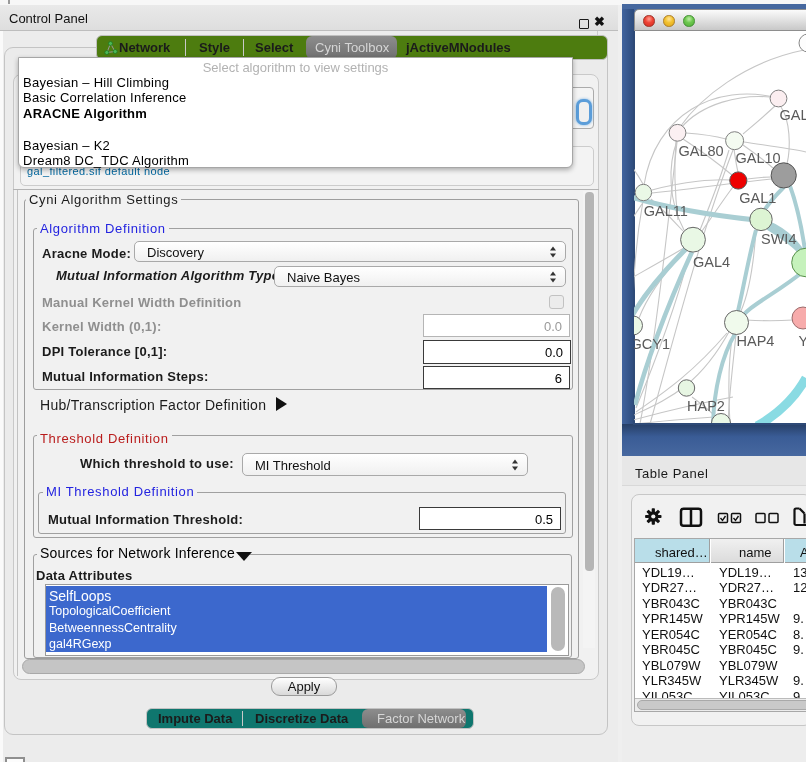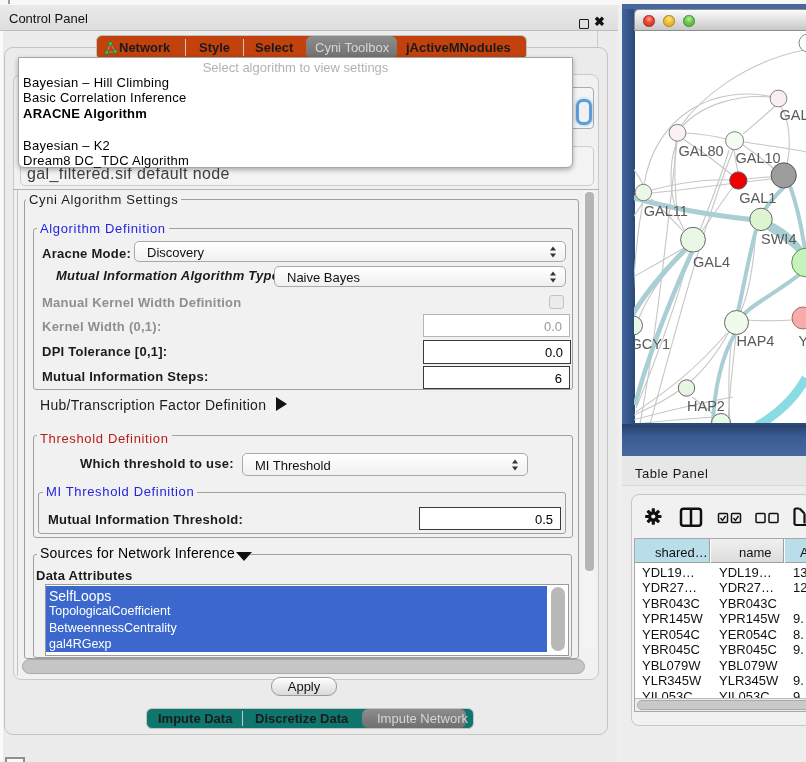--- a/index.html
+++ b/index.html
@@ -29,21 +29,21 @@
   <span style="position:absolute;left:9px;top:6px;font-size:13px;color:#111;">Control Panel</span>
   <span style="position:absolute;left:579px;top:14px;width:10px;height:10px;border:1.6px solid #1a1a1a;border-radius:1px;"></span>
   <span style="position:absolute;left:594px;top:9px;font-size:13px;font-weight:bold;color:#111;">✖</span>
 </div>
 <div class="abs" style="left:0;top:31px;width:618px;height:731px;background:#ececec;"></div>
 <div class="abs" style="left:0;top:31px;width:2.5px;height:731px;background:#fafafa;"></div>
 <div class="abs" style="left:597px;top:31px;width:1px;height:704px;background:#cccccc;"></div>
 
 <div class="abs" style="left:4px;top:47px;width:604px;height:688px;border:1px solid #c4c4c4;border-radius:9px;background:#ebebeb;"></div>
 
-<div class="abs" id="toptabs" style="left:96px;top:35px;width:431px;height:25px;background:#c2410c;border:1px solid #c0c0c0;border-radius:6px;">
+<div class="abs" id="toptabs" style="left:96px;top:35px;width:512px;height:25px;background:#4d7c0f;border:1px solid #c0c0c0;border-radius:6px;">
   <svg style="position:absolute;left:6px;top:4px;" width="16" height="16" viewBox="0 0 16 16">
     <line x1="4" y1="12.5" x2="7.5" y2="3.5" stroke="#999" stroke-width="1"></line>
     <line x1="7.5" y1="3.5" x2="12" y2="11.5" stroke="#999" stroke-width="1"></line>
     <line x1="4" y1="12.5" x2="12" y2="11.5" stroke="#999" stroke-width="1"></line>
     <circle cx="7.5" cy="3.5" r="2" fill="#4db854" stroke="#1c7a26" stroke-width="0.8"></circle>
     <circle cx="3.8" cy="12.5" r="2" fill="#4db854" stroke="#1c7a26" stroke-width="0.8"></circle>
     <circle cx="12.2" cy="11.5" r="2" fill="#4db854" stroke="#1c7a26" stroke-width="0.8"></circle>
   </svg>
   <div class="abs" style="left:209px;top:0;width:91px;height:23px;background:linear-gradient(#8d8d8d,#6f6f6f);border-radius:6px;"></div>
   <span class="lbl b" style="left:22px;top:4px;">Network</span>
@@ -54,21 +54,21 @@
   <span class="lbl" style="left:218px;top:4px;color:#d6d6d6;">Cyni Toolbox</span>
   <span class="lbl b" style="left:309px;top:4px;">jActiveMNodules</span>
 </div>
 
 <div class="abs" style="left:13px;top:74px;width:586px;height:606px;border:1px solid #c9c9c9;border-radius:8px;background:#f1f1f1;"></div>
 
 <div class="abs" style="left:20px;top:87px;width:574px;height:42px;border:1px solid #ababab;border-radius:4px;background:#f4f4f4;"></div>
 <div class="abs" style="left:576px;top:99px;width:16px;height:26px;border:3px solid #5b9dd9;border-radius:7px;background:#f0f0f0;box-shadow:0 0 3px #7ab2e2;"></div>
 
 <div class="abs" style="left:20px;top:146px;width:574px;height:40px;border:1px solid #cccccc;border-radius:5px;background:#f3f3f3;">
-  <span style="position:absolute;left:6px;top:18px;font-size:16px;letter-spacing:0.4px;color:#404040;">gal_filtered.sif default node</span>
+  <span style="position:absolute;left:6px;top:18px;font-size:11px;letter-spacing:0.4px;color:#0369a1;">gal_filtered.sif default node</span>
 </div>
 <div class="abs" style="left:13px;top:189px;width:586px;height:1px;background:#b3b3b3;"></div>
 <div class="abs" style="left:16.5px;top:190px;width:1px;height:486px;background:#c2c2c2;"></div>
 
 <div class="abs" style="left:583px;top:191px;width:12px;height:457px;background:#f4f4f4;"></div>
 <div class="abs" style="left:585px;top:192px;width:8.5px;height:379px;background:#b5b5b5;border-radius:4px;"></div>
 <div class="abs" style="left:22px;top:659px;width:563px;height:15px;background:#c5c5c5;border:1px solid #a9a9a9;border-radius:8px;"></div>
 
 <div class="grp" style="left:24px;top:199px;width:555px;height:460px;border-color:#9e9e9e;"></div>
 <span class="gt" style="left:26px;top:193px;color:#1b1b1b;text-align:center;">Cyni Algorithm Settings</span>
@@ -142,21 +142,21 @@
 
 <div class="abs" style="left:271px;top:677px;width:66px;height:19px;border:1px solid #9b9b9b;border-radius:9px;background:linear-gradient(#fefefe,#d9d9d9);">
   <span style="position:absolute;left:50%;top:50%;transform:translate(-50%,-52%);font-size:13px;color:#111;">Apply</span>
 </div>
 
 <div class="abs" id="bottabs" style="left:146px;top:708px;width:328px;height:21px;background:#0f766e;border:1px solid #c2c2c2;border-radius:6px;">
   <div class="abs" style="left:215px;top:0;width:104px;height:19px;background:linear-gradient(#8d8d8d,#6f6f6f);border-radius:6px;"></div>
   <span class="lbl b" style="left:11px;top:2px;">Impute Data</span>
   <span class="abs" style="left:95px;top:2px;width:1px;height:15px;background:#c9c9c9;"></span>
   <span class="lbl b" style="left:108px;top:2px;">Discretize Data</span>
-  <span class="lbl" style="left:230px;top:2px;color:#d6d6d6;">Impute Network</span>
+  <span class="lbl" style="left:230px;top:2px;color:#d6d6d6;">Factor Network</span>
 </div>
 
 <div class="abs" style="left:5px;top:757px;width:20px;height:10px;border:2px solid #8f8f8f;background:#fcfcfc;"></div>
 
 <div class="abs" id="popup" style="left:18px;top:57px;width:555px;height:111px;background:#fff;border:1px solid #a6a6a6;border-radius:0 0 6px 6px;box-shadow:0 2px 5px rgba(0,0,0,0.3);z-index:50;">
   <span style="position:absolute;left:50%;top:2px;transform:translateX(-50%);font-size:13px;color:#b2b2b2;">Select algorithm to view settings</span>
   <span style="position:absolute;left:4px;top:16.5px;font-size:13px;letter-spacing:0.25px;color:#000;">Bayesian – Hill Climbing</span>
   <span style="position:absolute;left:4px;top:32.2px;font-size:13px;letter-spacing:0.25px;color:#000;">Basic Correlation Inference</span>
   <span style="position:absolute;left:4px;top:48px;font-size:13px;letter-spacing:0.25px;color:#000;font-weight:bold;">ARACNE Algorithm</span>
   <span style="position:absolute;left:4px;top:79.5px;font-size:13px;letter-spacing:0.25px;color:#000;">Bayesian – K2</span>

